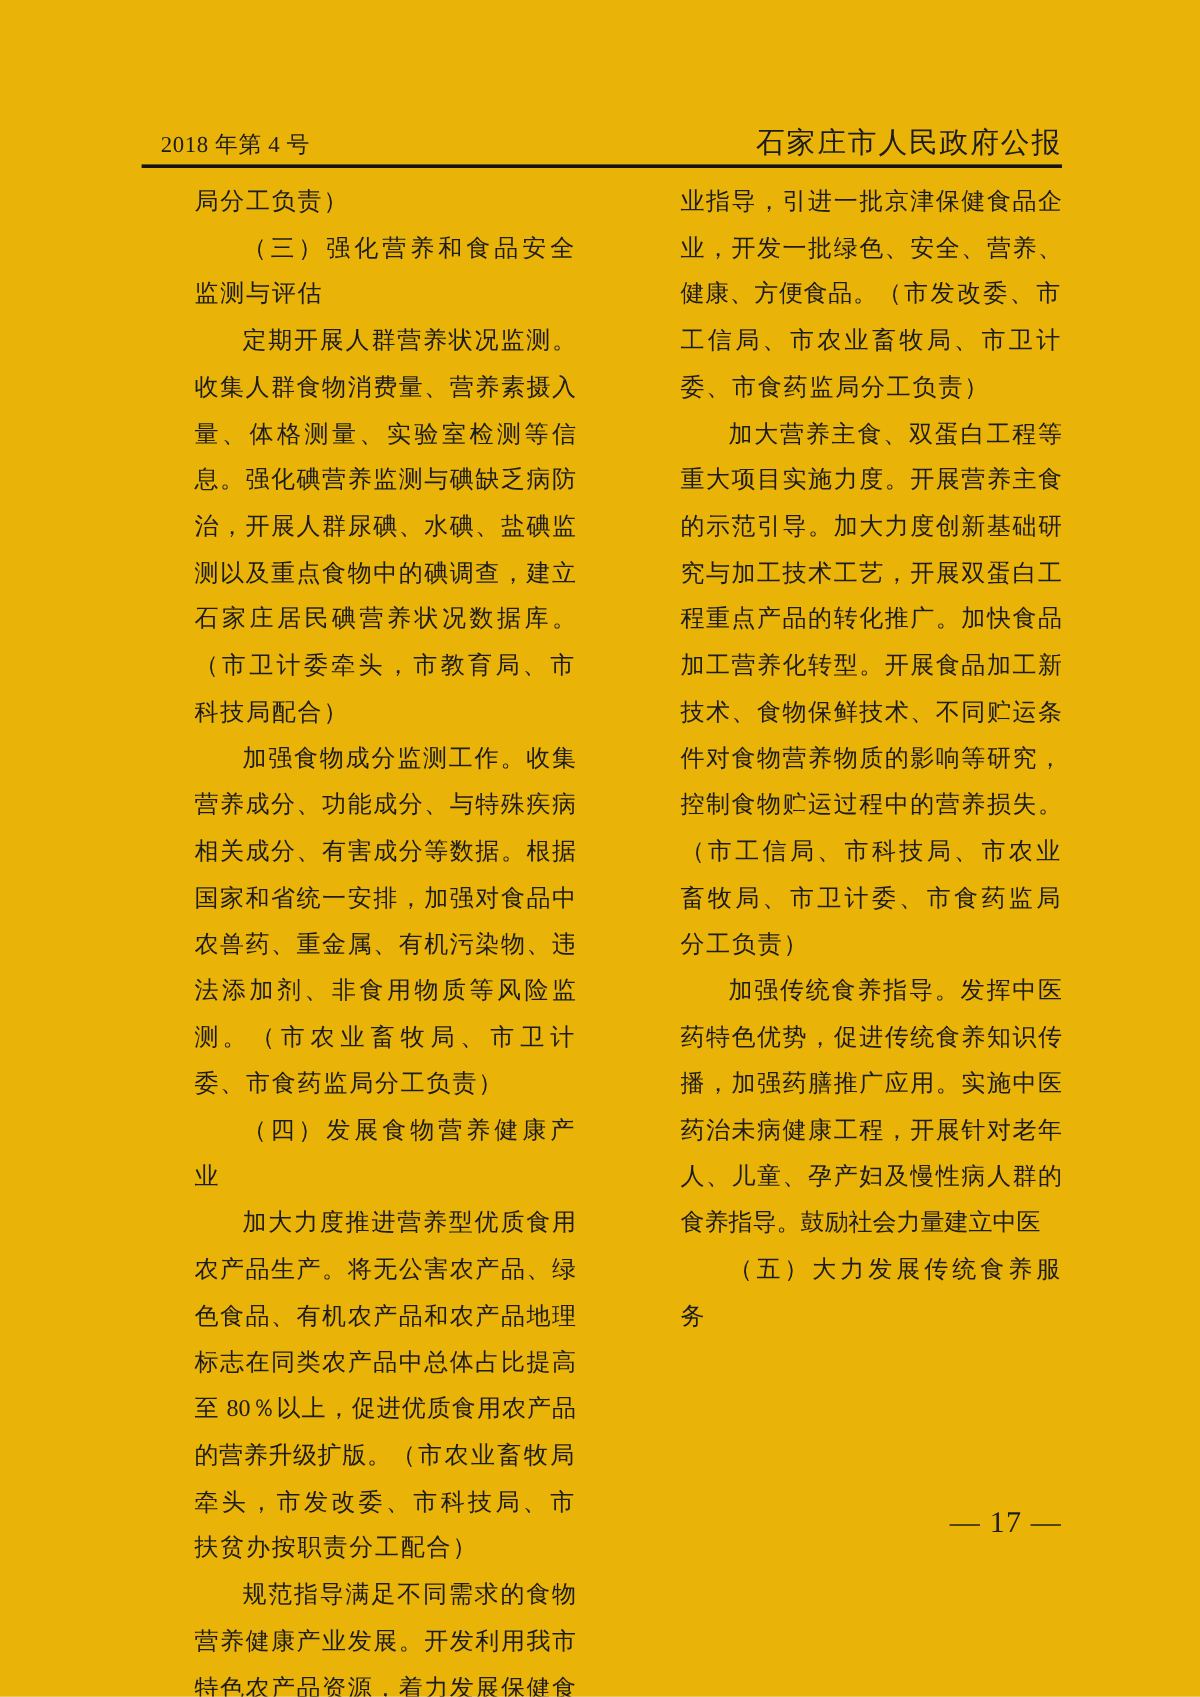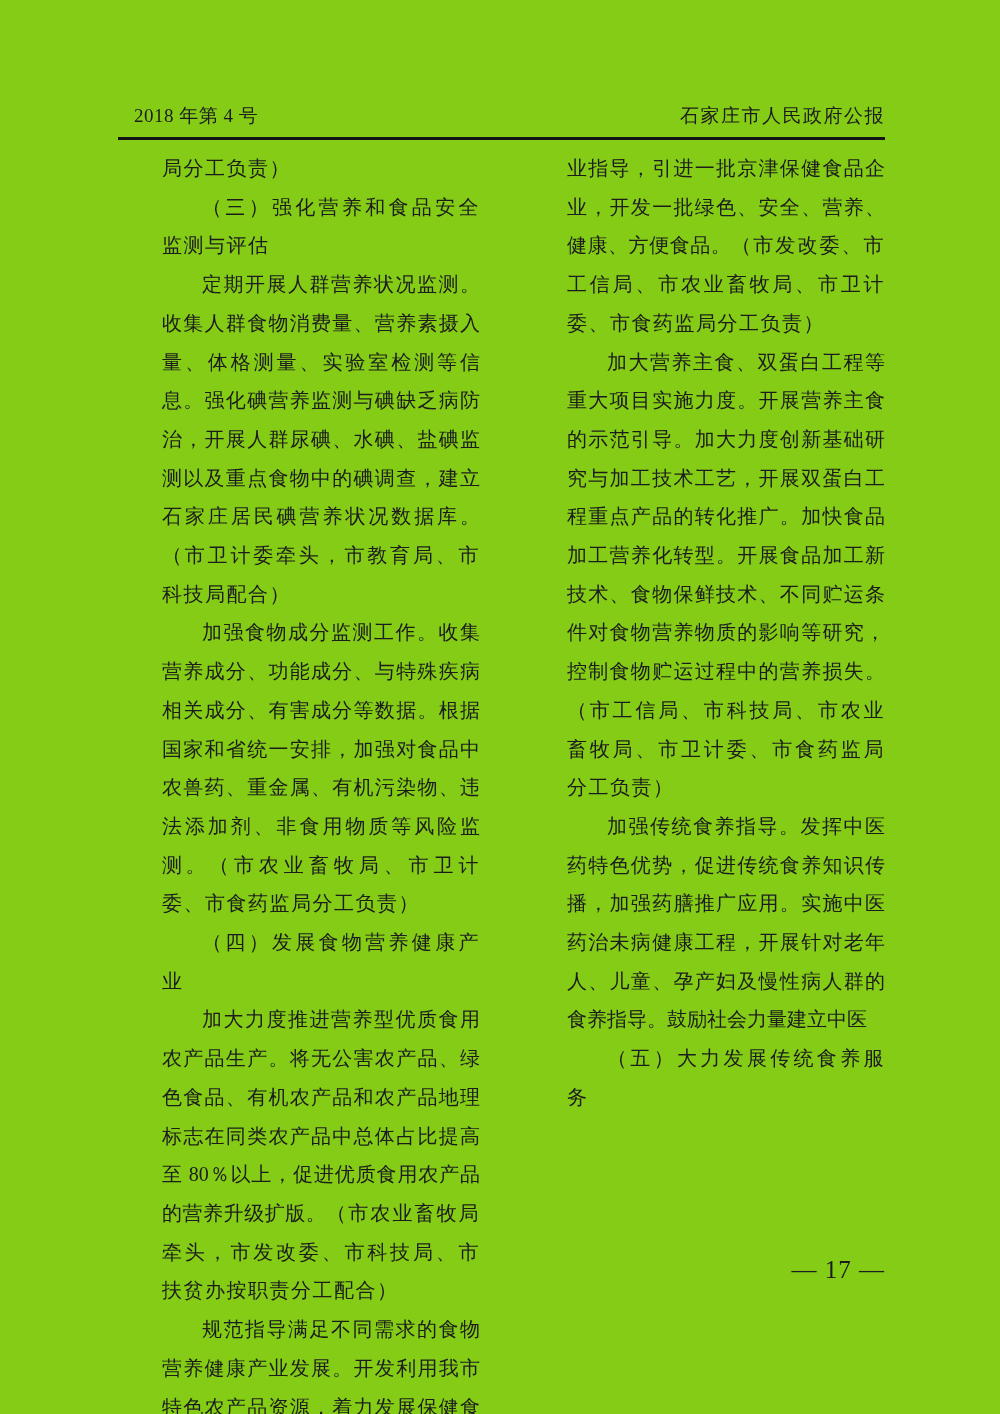--- a/index.html
+++ b/index.html
@@ -5,41 +5,41 @@
   html, body {
     margin: 0;
     padding: 0;
     background: #e8e8e8;
   }
   .page {
     position: relative;
     width: 1000px;
     height: 1414px;
     margin: 0 auto;
-    background: #84cc16;
+    background: #eab308;
     color: #1c1c1c;
     font-family: "Liberation Serif", "DejaVu Serif", serif;
     overflow: hidden;
   }
   .header-row {
     position: absolute;
     left: 118px;
     top: 103px;
     width: 767px;
     display: flex;
     justify-content: space-between;
     align-items: baseline;
   }
   .issue-label {
     font-size: 19px;
     letter-spacing: 0.5px;
     padding-left: 16px;
   }
   .publication-title {
-    font-size: 19px;
+    font-size: 24px;
     letter-spacing: 1.5px;
   }
   .header-rule {
     position: absolute;
     left: 118px;
     top: 137px;
     width: 767px;
     height: 3px;
     background: #141414;
   }

